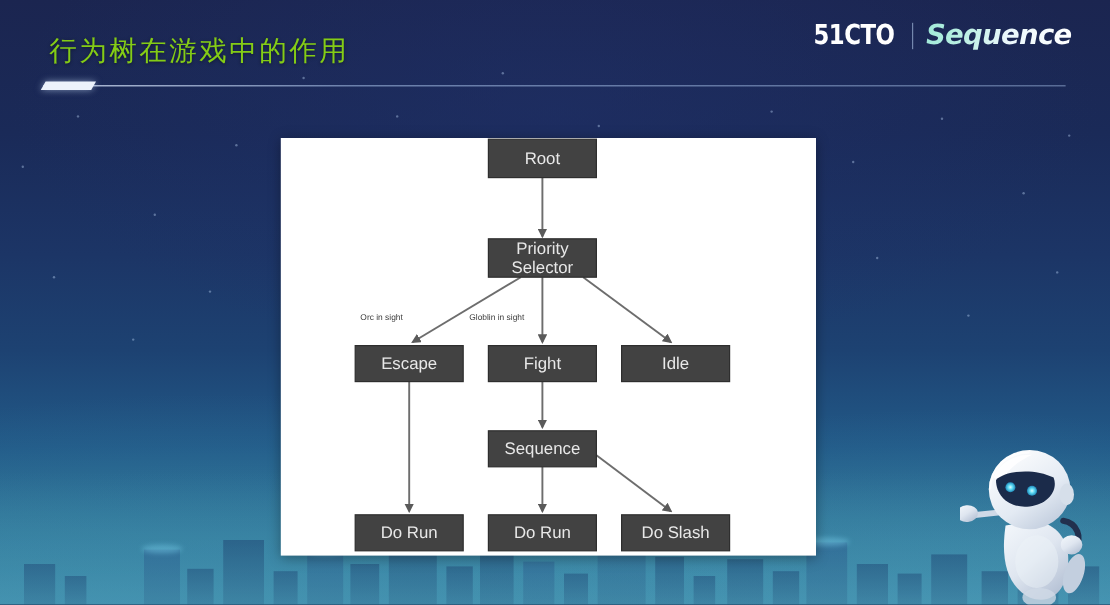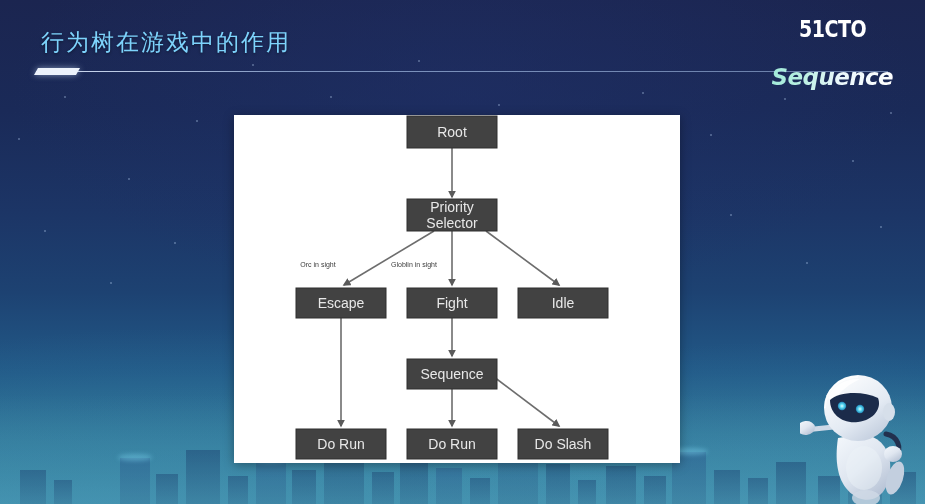--- a/index.html
+++ b/index.html
@@ -84,21 +84,21 @@
     background: linear-gradient(180deg, rgba(60,140,175,0.0) 0%, rgba(70,150,180,0.34) 70%, rgba(80,160,190,0.40) 100%);
   }
 
   
   .page-title {
     position: absolute;
     left: 41px;
     top: 27px;
     font-size: 23px;
     letter-spacing: 2px;
-    color: #7dd3fc;
+    color: #84cc16;
     font-family: "DejaVu Serif", "Liberation Serif", serif;
     white-space: nowrap;
     text-shadow: 0 1px 3px rgba(0,0,0,.45);
   }
   .title-rule {
     position: absolute;
     left: 36px;
     top: 70px;
     width: 852px;
     height: 3px;
@@ -119,21 +119,20 @@
   }
 
   .brand {
     position: absolute;
     right: 32px;
     top: 16px;
     display: flex;
     align-items: center;
     gap: 11px;
     height: 28px;
-    flex-direction: column;
   }
   .brand-51cto {
     font-size: 23px;
     font-weight: 700;
     letter-spacing: -0.5px;
     color: #ffffff;
     font-family: "DejaVu Sans", "Liberation Sans", sans-serif;
     font-stretch: condensed;
     transform: scaleX(.92);
   }

